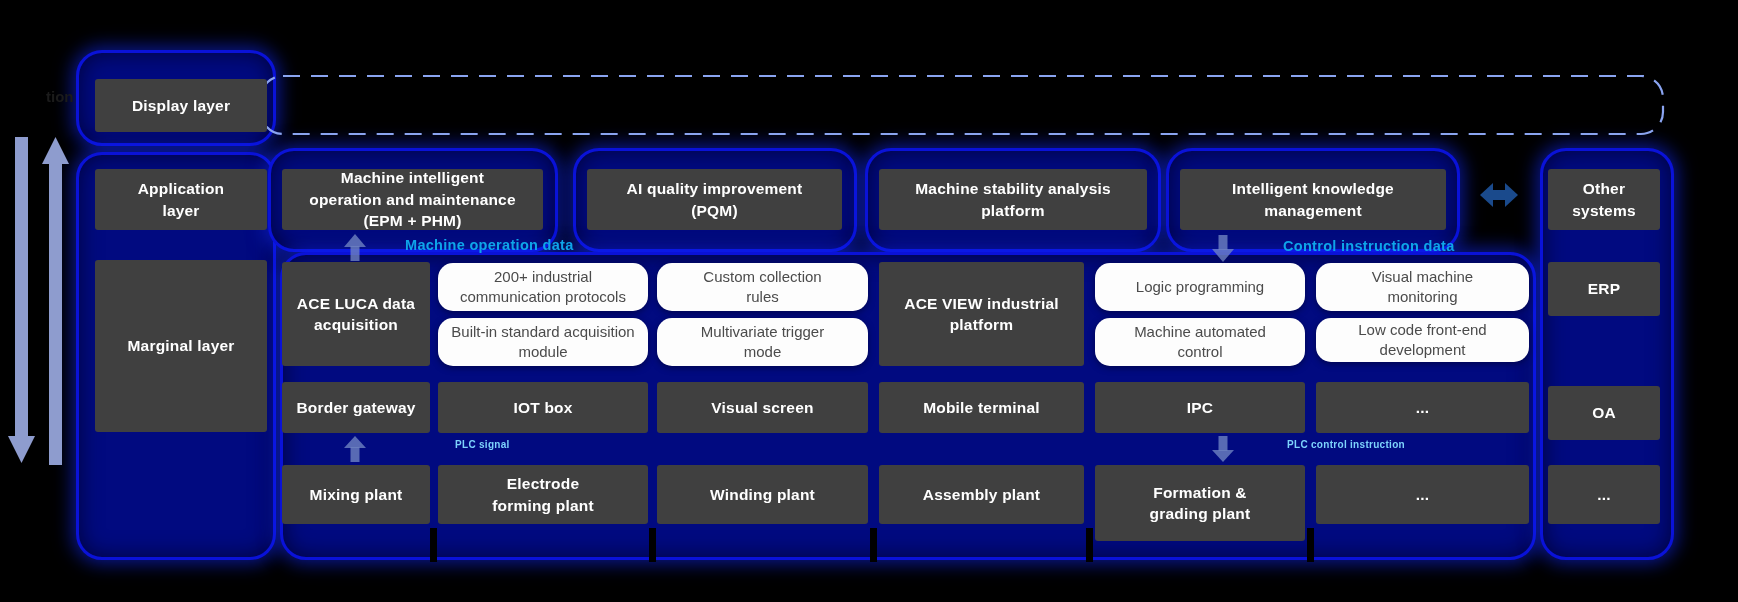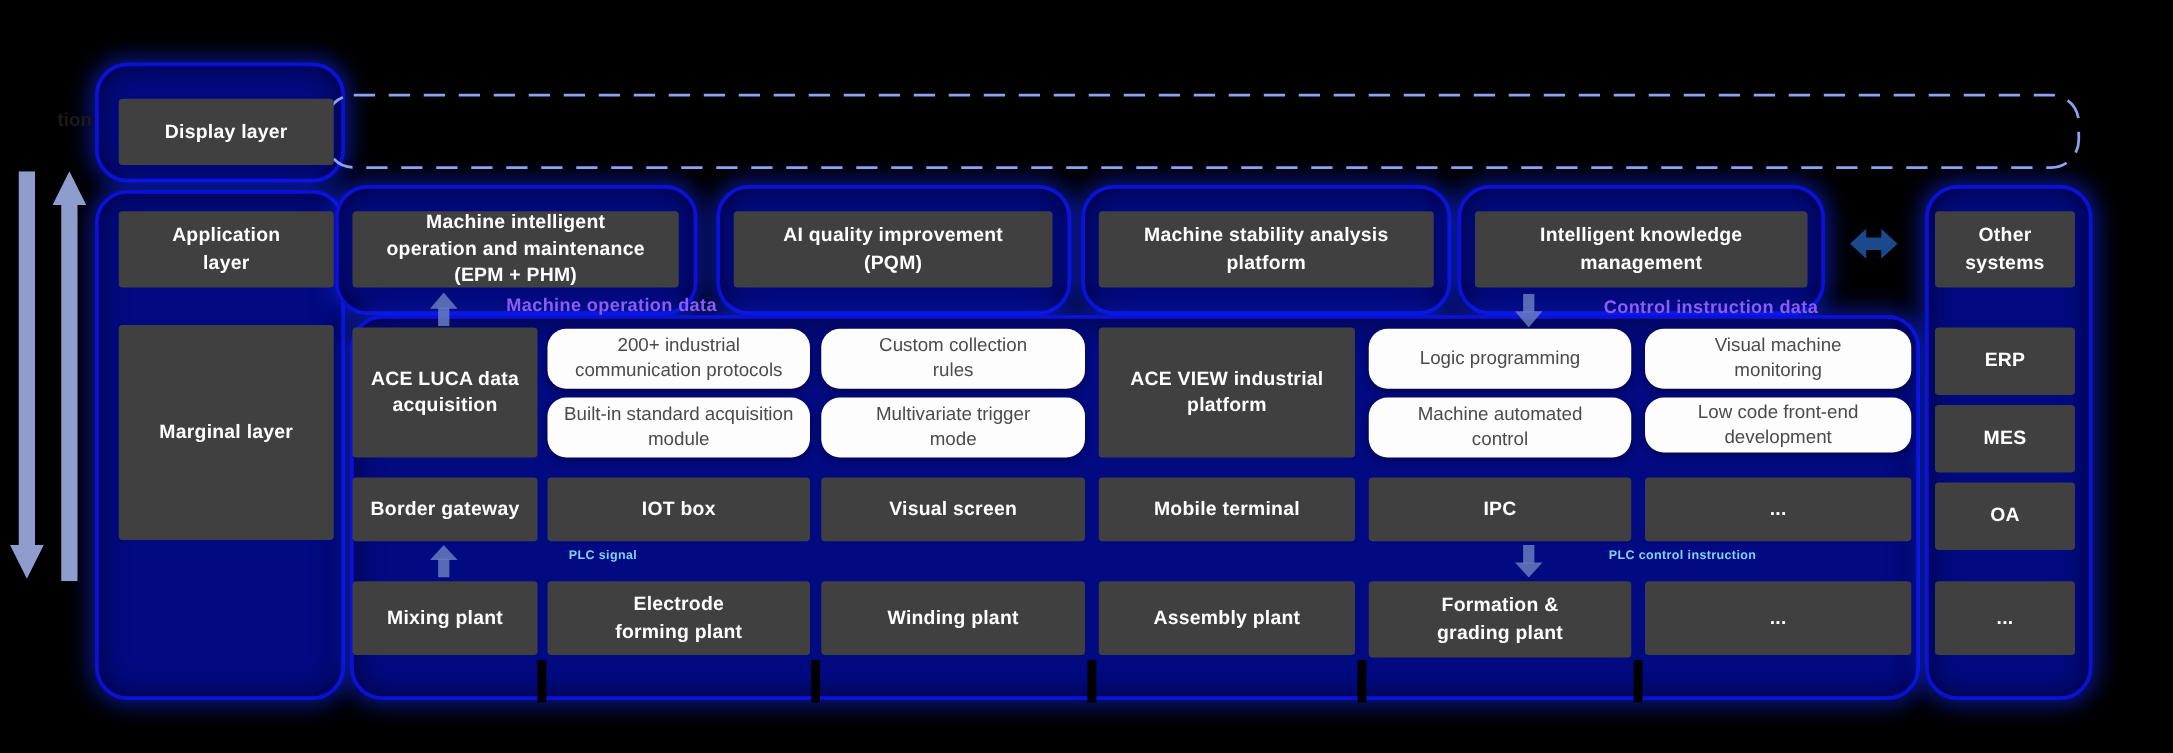--- a/index.html
+++ b/index.html
@@ -7,21 +7,21 @@
          font-family:"Liberation Sans",sans-serif;padding-left:24px;}
   .container{position:absolute;background:#010a80;border:3px solid #0a12d8;border-radius:26px;
              box-shadow:0 0 18px 4px rgba(16,40,255,0.55), inset 0 0 22px rgba(0,0,40,0.8);
              box-sizing:border-box;z-index:2;}
   .bluebox{position:absolute;background:#404040;color:#ffffff;display:flex;align-items:center;
            justify-content:center;text-align:center;font-weight:bold;font-size:15.5px;
            line-height:1.38;border-radius:3px;z-index:10;letter-spacing:0.2px;}
   .whitebox{position:absolute;background:#fdfdfd;color:#4b4b4b;display:flex;align-items:center;
             justify-content:center;text-align:center;font-size:15px;line-height:1.35;
             border-radius:15px;z-index:10;box-shadow:0 2px 6px rgba(0,0,30,0.5);}
-  .flowlabel{position:absolute;color:#8b5cf6;font-weight:bold;font-size:14.5px;z-index:6;
+  .flowlabel{position:absolute;color:#0ea5e9;font-weight:bold;font-size:14.5px;z-index:6;
              letter-spacing:0.3px;white-space:nowrap;}
   .plclabel{position:absolute;color:#7dd3fc;font-weight:bold;font-size:10px;z-index:6;
             letter-spacing:0.3px;white-space:nowrap;text-align:center;}
   .cutlabel{position:absolute;color:#1b1b1b;font-weight:bold;font-size:15px;z-index:3;}
   .icon{position:absolute;z-index:5;}
   .mw70{max-width:70px}.mw100{max-width:100px}.mw115{max-width:115px}.mw125{max-width:125px}
   .mw150{max-width:150px}.mw165{max-width:165px}.mw180{max-width:180px}.mw200{max-width:200px}
   .mw215{max-width:215px}.mw225{max-width:225px}
   .notch{position:absolute;background:#000;z-index:4;}
 </style>
@@ -179,33 +179,30 @@
   </div>
   <div class="bluebox" style="left:438px;top:465px;width:210px;height:59px">
     <span class="mw115">Electrode forming plant</span>
   </div>
   <div class="bluebox" style="left:657px;top:465px;width:211px;height:59px">
     <span>Winding plant</span>
   </div>
   <div class="bluebox" style="left:879px;top:465px;width:205px;height:59px">
     <span>Assembly plant</span>
   </div>
-  <div class="bluebox" style="left:1095px;top:465px;width:210px;height:61px">
+  <div class="bluebox" style="left:1095px;top:465px;width:210px;height:76px">
     <span class="mw115">Formation &amp; grading plant</span>
   </div>
   <div class="bluebox" style="left:1316px;top:465px;width:213px;height:59px">
     <span>...</span>
   </div>
 
   <div class="bluebox" style="left:1548px;top:262px;width:112px;height:54px">
     <span>ERP</span>
   </div>
-  <div class="bluebox" style="left:1548px;top:324px;width:112px;height:54px">
-    <span>MES</span>
-  </div>
   <div class="bluebox" style="left:1548px;top:386px;width:112px;height:54px">
     <span>OA</span>
   </div>
   <div class="bluebox" style="left:1548px;top:465px;width:112px;height:59px">
     <span>...</span>
   </div>
 
 </div>
 
 </body></html>

